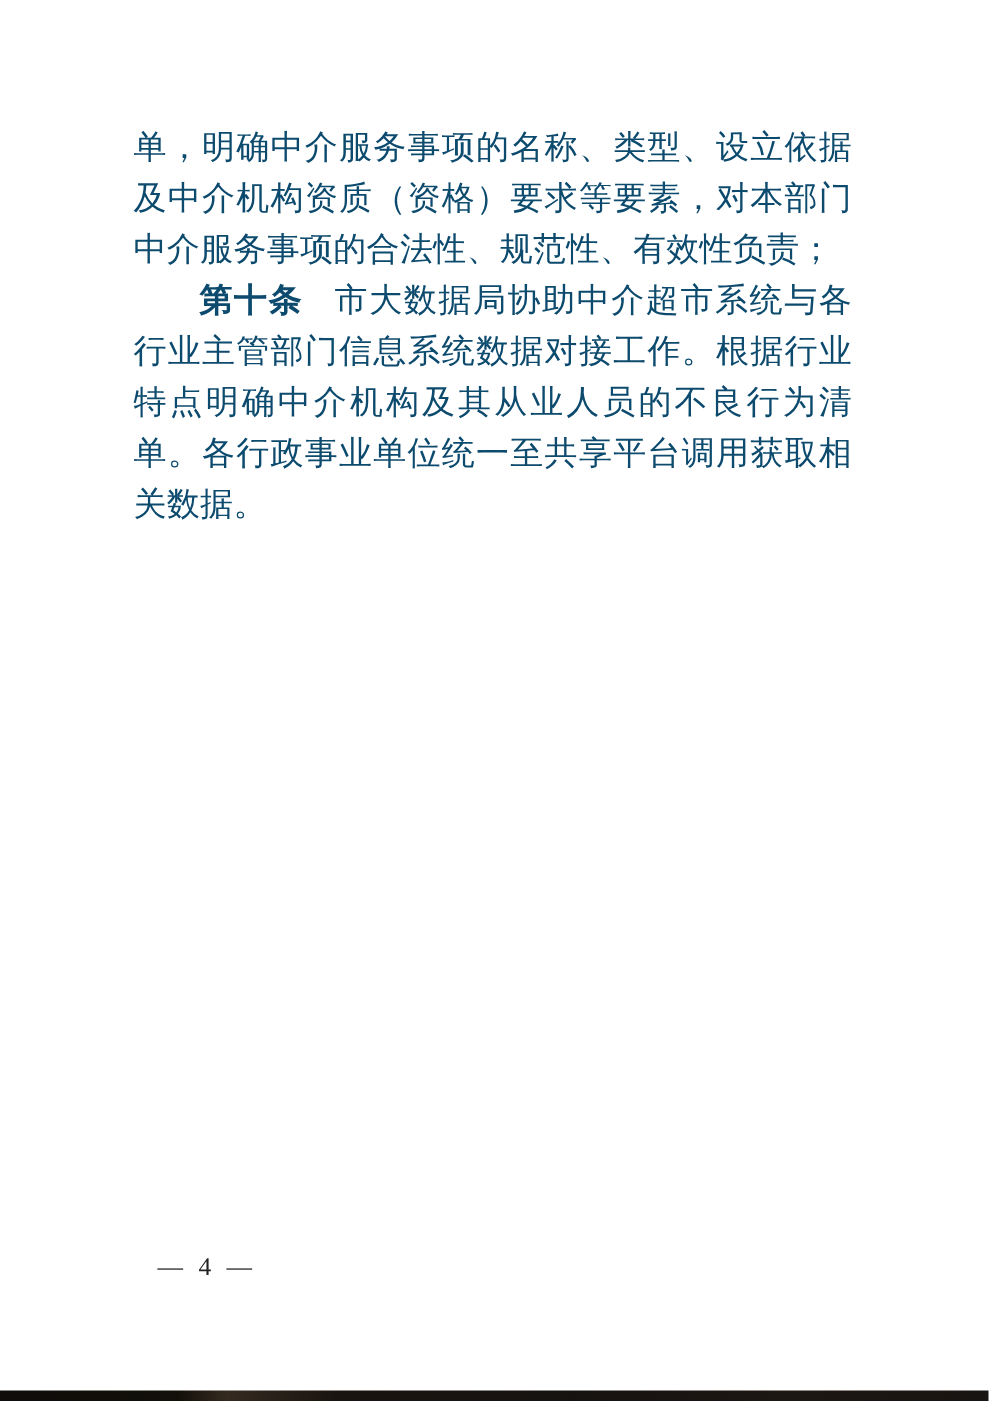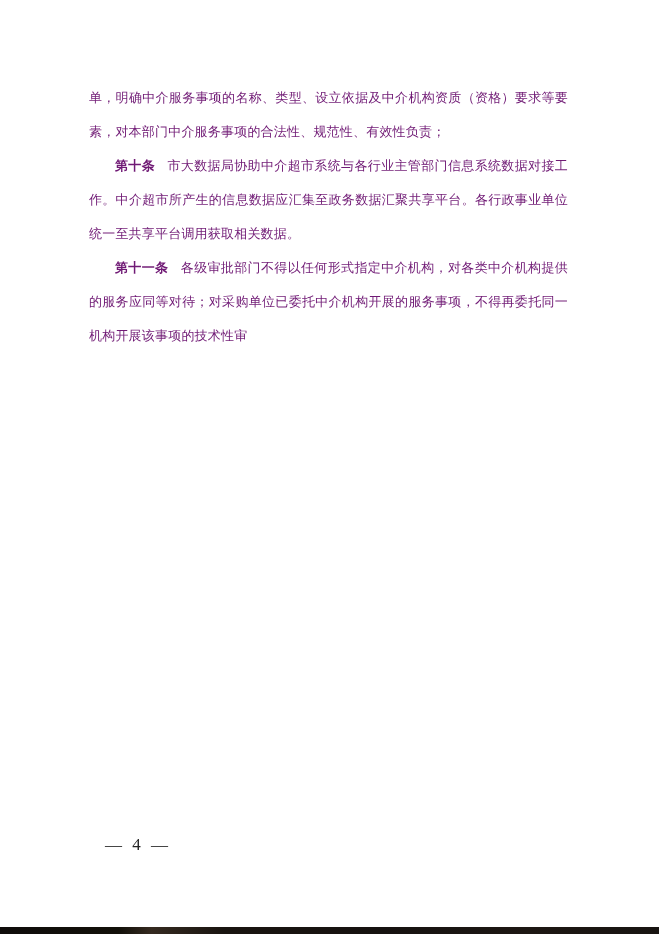--- a/index.html
+++ b/index.html
@@ -12,22 +12,22 @@
     height: 934px;
     background: #ffffff;
     overflow: hidden;
     font-family: "Liberation Serif", "DejaVu Serif", serif;
   }
   .doc-page {
     position: absolute;
     left: 89px;
     top: 81px;
     width: 479px;
-    color: #701a75;
-    font-size: 13px;
+    color: #0c4a6e;
+    font-size: 22px;
     line-height: 34px;
     text-align: justify;
     text-align-last: left;
     letter-spacing: 0.2px;
   }
   .para {
     margin: 0;
     padding: 0;
     text-indent: 2em;
   }
@@ -63,19 +63,18 @@
       #161210 58%,
       #1d1713 80%,
       #181411 100%);
   }
 </style>
 </head>
 <body>
 
 <div class="doc-page">
   <p class="para continuation"><span class="term"></span><span>单，明确中介服务事项的名称、类型、设立依据及中介机构资质（资格）要求等要素，对本部门中介服务事项的合法性、规范性、有效性负责；</span></p>
-  <p class="para"><span class="term">第十条</span><span>市大数据局协助中介超市系统与各行业主管部门信息系统数据对接工作。中介超市所产生的信息数据应汇集至政务数据汇聚共享平台。各行政事业单位统一至共享平台调用获取相关数据。</span></p>
-  <p class="para"><span class="term">第十一条</span><span>各级审批部门不得以任何形式指定中介机构，对各类中介机构提供的服务应同等对待；对采购单位已委托中介机构开展的服务事项，不得再委托同一机构开展该事项的技术性审</span></p>
+  <p class="para"><span class="term">第十条</span><span>市大数据局协助中介超市系统与各行业主管部门信息系统数据对接工作。根据行业特点明确中介机构及其从业人员的不良行为清单。各行政事业单位统一至共享平台调用获取相关数据。</span></p>
 </div>
 
 <div class="footer">— 4 —</div>
 
 <div class="scan-bar"></div>
 
 </body></html>

